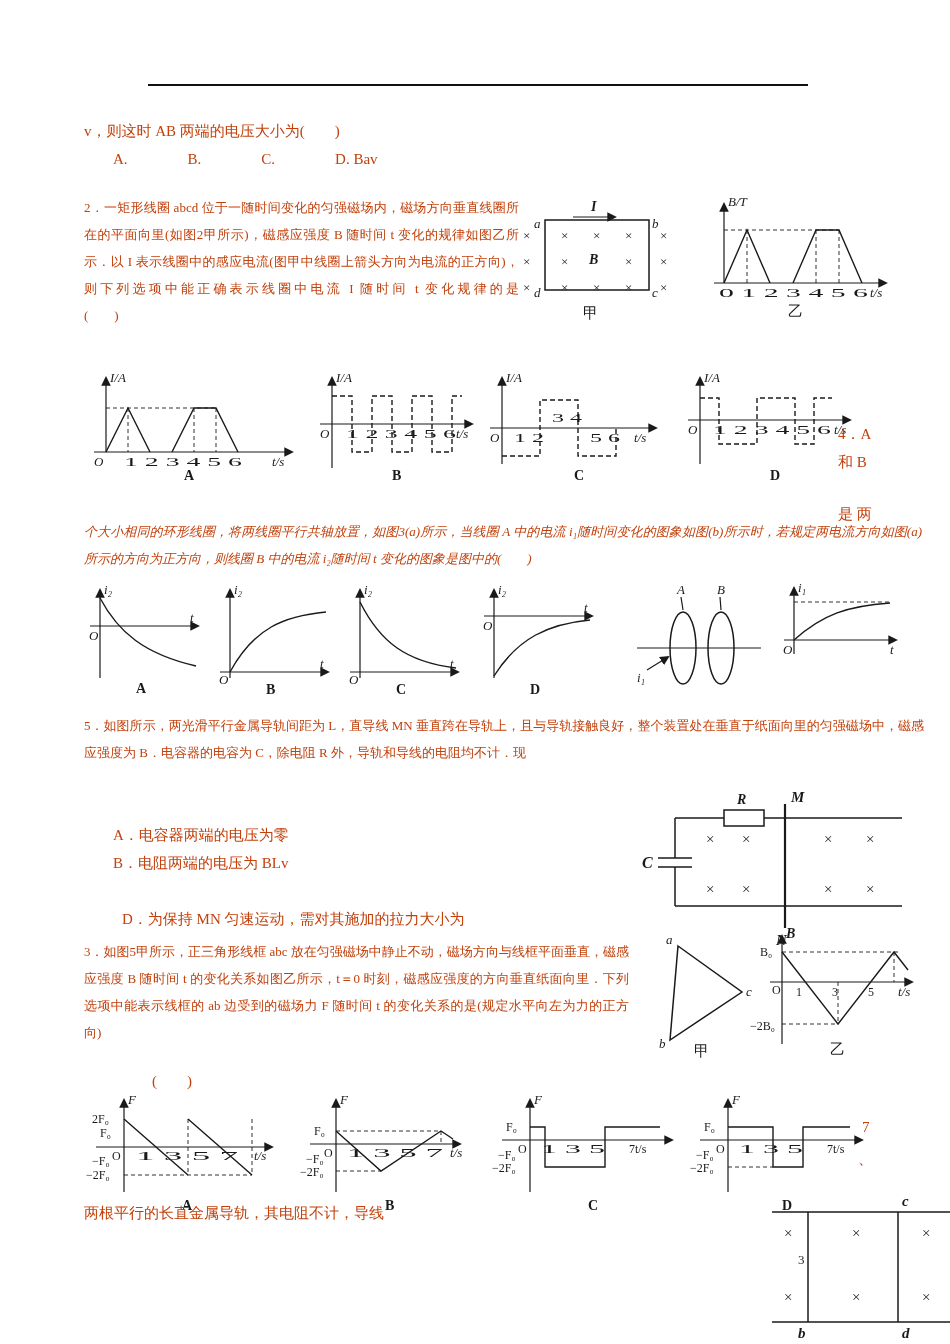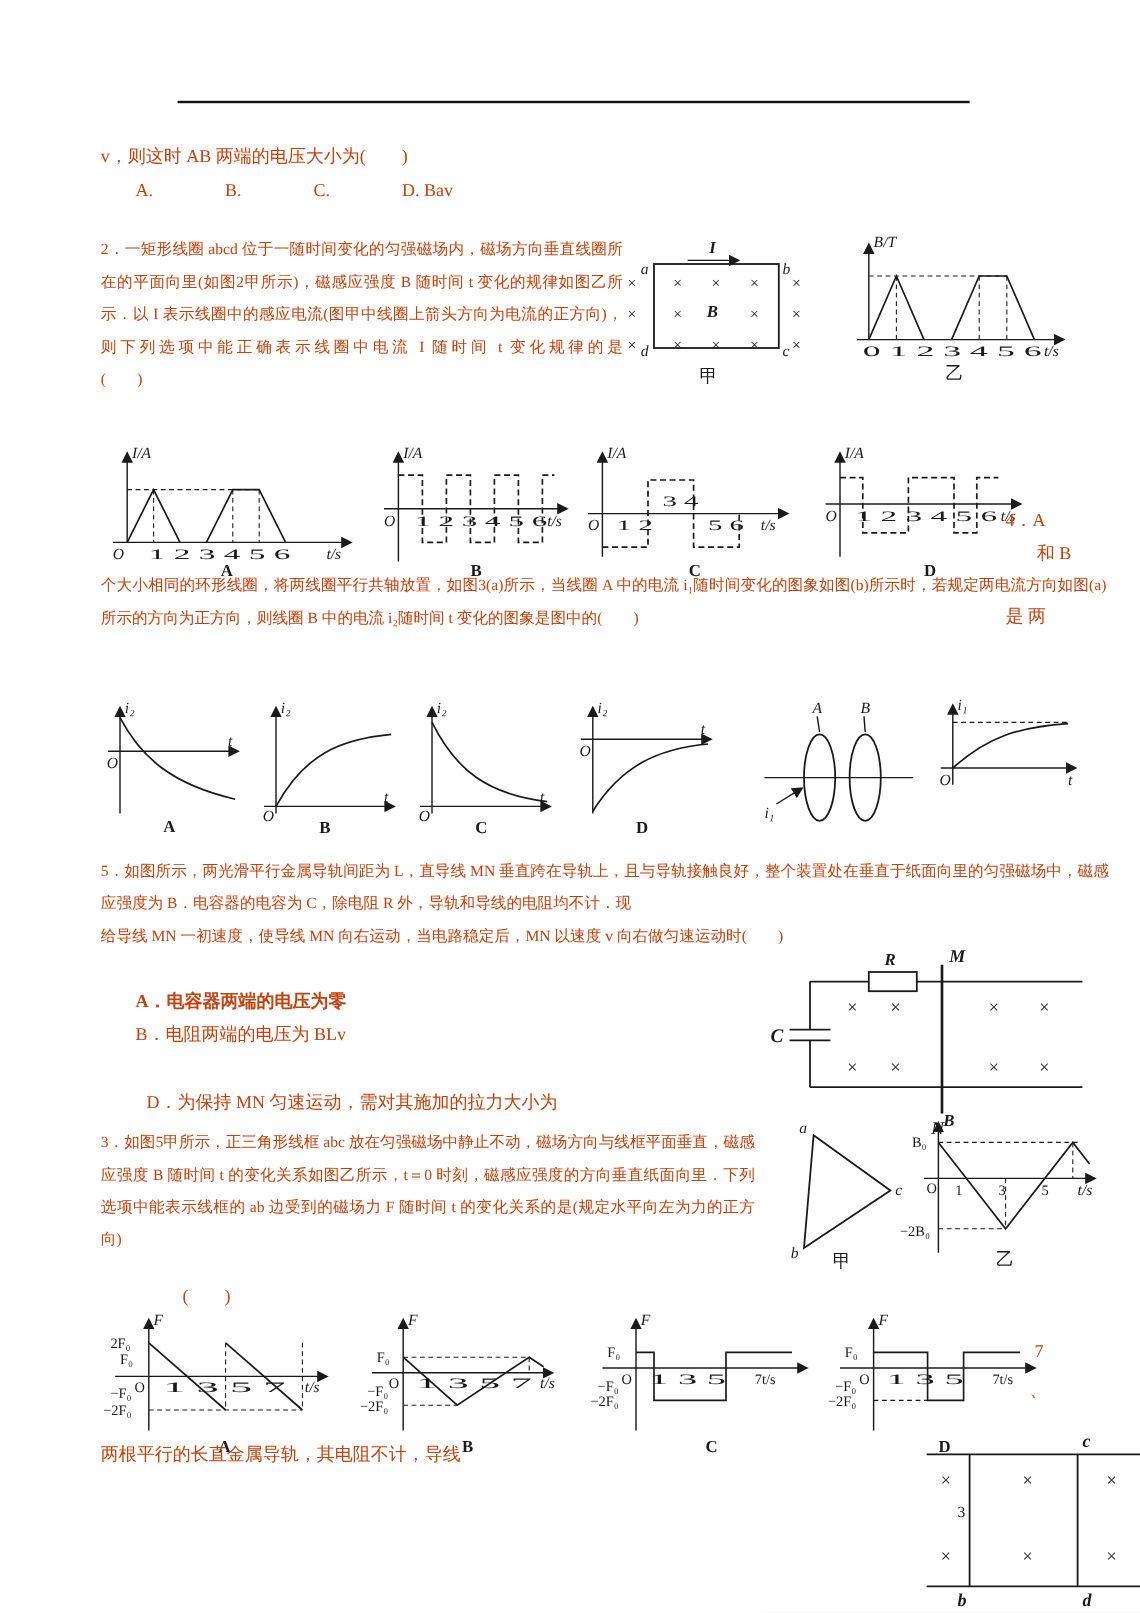--- a/index.html
+++ b/index.html
@@ -131,24 +131,24 @@
     <line class="ax" x1="8" y1="52" x2="170" y2="52" marker-end="url(#arr)"></line>
     <text class="lbl-i" x="24" y="14">I/A</text>
     <path class="wv" d="M20,30 H39 V76 H77 V30 H115 V76 H134 V30 H152" stroke-dasharray="5 3"></path>
     <text class="lbl-i" x="8" y="66">O</text>
     <text class="tick" x="33" y="66" textLength="118" lengthAdjust="spacingAndGlyphs">1 2 3 4 5 6</text>
     <text class="lbl-i" x="154" y="66">t/s</text>
     <text class="capb" x="90" y="112">D</text>
   </svg>
 
   <div class="t" style="top:420px; left:838px; line-height:28px;">4．A</div>
-  <div class="t" style="top:448px; left:864px; line-height:28px;">和 B</div>
+  <div class="t" style="top:448px; left:838px; line-height:28px;">和 B</div>
   <div class="t" style="top:476px; left:838px; line-height:28px;margin-top:24px;">是 两</div>
 
-  <div class="para" style="top:474px; left:84px; width:838px;">个大小相同的环形线圈，将两线圈平行共轴放置，如图3(a)所示，当线圈 A 中的电流 i₁随时间变化的图象如图(b)所示时，若规定两电流方向如图(a)所示的方向为正方向，则线圈 B 中的电流 i₂随时间 t 变化的图象是图中的(　　)</div>
+  <div class="para" style="top:518px; left:84px; width:838px;font-style:italic;">个大小相同的环形线圈，将两线圈平行共轴放置，如图3(a)所示，当线圈 A 中的电流 i₁随时间变化的图象如图(b)所示时，若规定两电流方向如图(a)所示的方向为正方向，则线圈 B 中的电流 i₂随时间 t 变化的图象是图中的(　　)</div>
 
   <svg class="fig" style="top:582px; left:84px;" width="122" height="114">
     <line class="ax" x1="16" y1="96" x2="16" y2="8" marker-end="url(#arr)"></line>
     <line class="ax" x1="6" y1="44" x2="114" y2="44" marker-end="url(#arr)"></line>
     <text class="lbl-i" x="20" y="12">i₂</text>
     <path class="wv" d="M16,16 C34,50 60,72 112,84"></path>
     <text class="lbl-i" x="5" y="58">O</text>
     <text class="lbl-i" x="106" y="40">t</text>
     <text class="capb" x="52" y="111">A</text>
   </svg>
@@ -199,22 +199,21 @@
     <line class="ax" x1="16" y1="72" x2="16" y2="6" marker-end="url(#arr)"></line>
     <line class="ax" x1="6" y1="58" x2="118" y2="58" marker-end="url(#arr)"></line>
     <line class="dsh" x1="16" y1="20" x2="114" y2="20"></line>
     <path class="wv" d="M16,58 C45,32 70,24 112,21"></path>
     <text class="lbl-i" x="20" y="10">i₁</text>
     <text class="lbl-i" x="5" y="72">O</text>
     <text class="lbl-i" x="112" y="72">t</text>
   </svg>
 
   <div class="para" style="top:712px; left:84px; width:840px;">5．如图所示，两光滑平行金属导轨间距为 L，直导线 MN 垂直跨在导轨上，且与导轨接触良好，整个装置处在垂直于纸面向里的匀强磁场中，磁感应强度为 B．电容器的电容为 C，除电阻 R 外，导轨和导线的电阻均不计．现</div>
-  <div class="para" style="top:766px; left:84px; width:575px;">给导线 MN 一初速度，使导线 MN 向右运动，当电路稳定后，MN 以速度 v 向右做匀速运动时(　　)</div>
-  <div class="t" style="top:822px; left:113px;font-weight:bold;">A．电容器两端的电压为零</div>
+  <div class="t" style="top:822px; left:113px;">A．电容器两端的电压为零</div>
   <div class="t" style="top:850px; left:113px;">B．电阻两端的电压为 BLv</div>
   <div class="t" style="top:906px; left:122px;">D．为保持 MN 匀速运动，需对其施加的拉力大小为</div>
 
   <svg class="fig" style="top:782px; left:640px;" width="272" height="172">
     <line class="sh" x1="35" y1="36" x2="84" y2="36"></line>
     <rect class="sh" x="84" y="28" width="40" height="16"></rect>
     <line class="sh" x1="124" y1="36" x2="262" y2="36"></line>
     <text class="bi" x="97" y="22">R</text>
     <line class="sh" x1="35" y1="36" x2="35" y2="76"></line>
     <line class="sh" x1="18" y1="76" x2="52" y2="76"></line>

